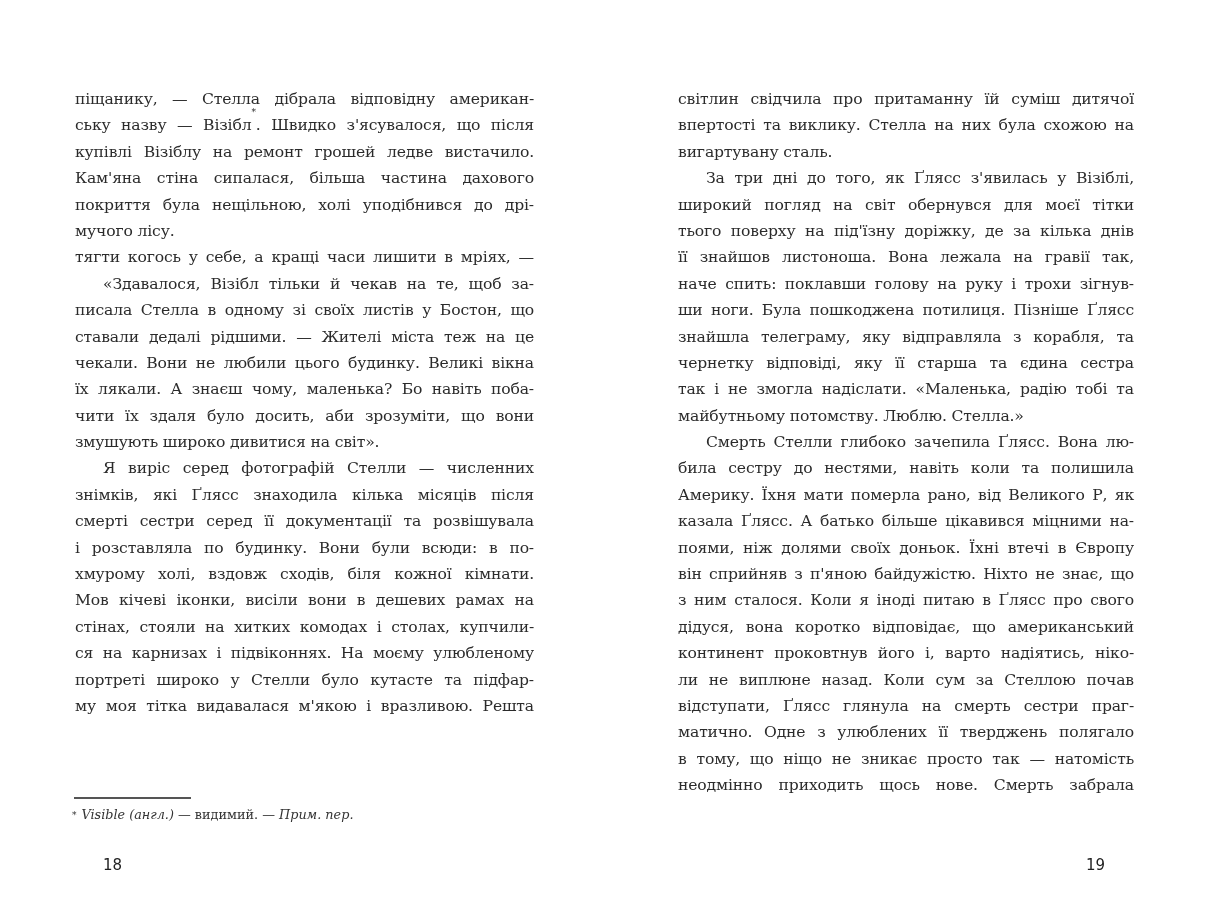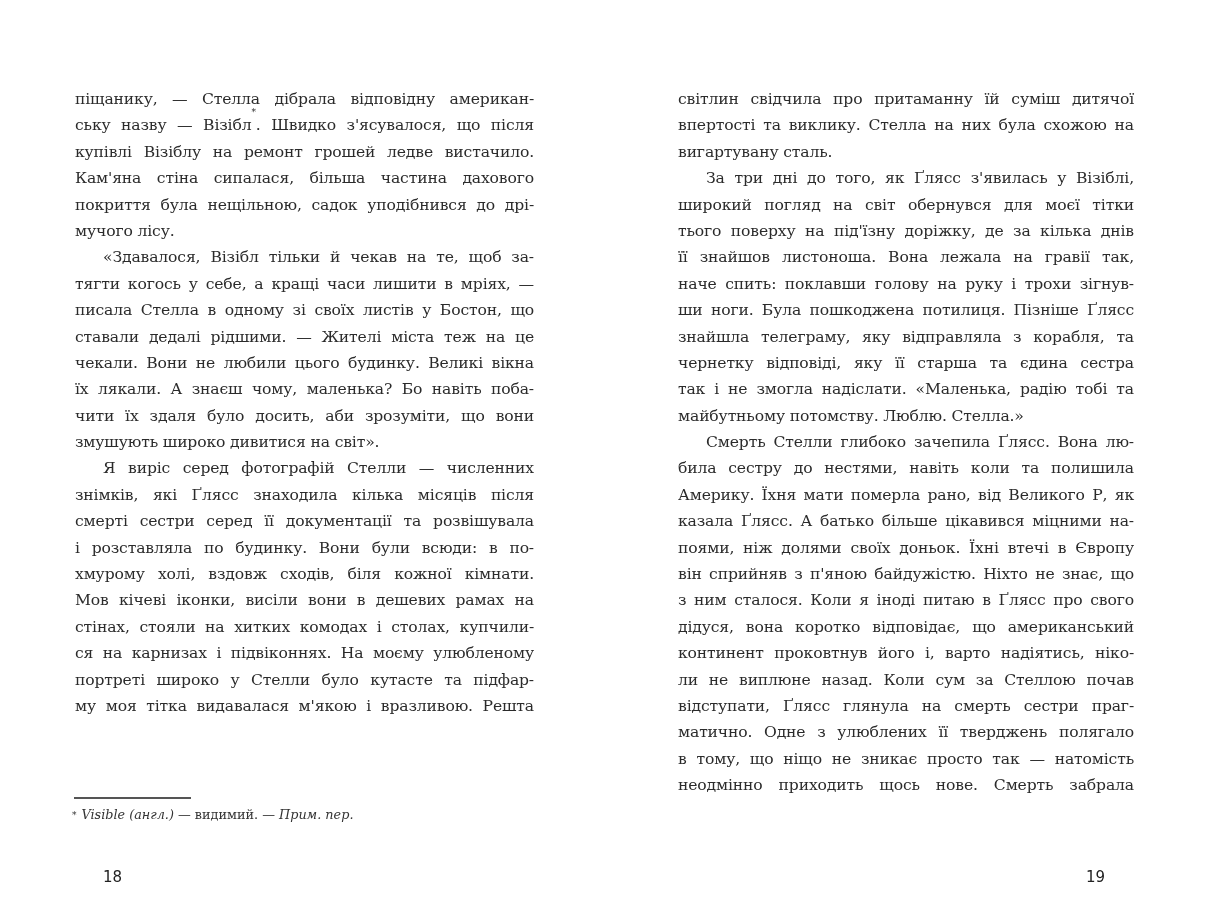--- a/index.html
+++ b/index.html
@@ -59,38 +59,37 @@
     vertical-align: top;
     margin-right: 5px;
   }
   .footnote .ital { font-style: italic; margin-top: 44px; }
   .page-number {
     position: absolute;
     top: 856px;
     font-family: "DejaVu Sans", "Liberation Sans", sans-serif;
     font-size: 15px;
     color: #222;
-    margin-top: 12px;
   }
   .pn-left { left: 103px; }
   .pn-right { left: 1086px; }
   sup.fnref { font-size: 9px; vertical-align: top; line-height: 0; }
 </style>
 </head>
 <body>
 
 <div class="page page-left" id="left-body">
     <span class="line">піщанику, — Стелла дібрала відповідну американ-</span>
     <span class="line">ську назву — Візібл<sup class="fnref">*</sup>. Швидко з'ясувалося, що після</span>
     <span class="line">купівлі Візіблу на ремонт грошей ледве вистачило.</span>
     <span class="line">Кам'яна стіна сипалася, більша частина дахового</span>
-    <span class="line">покриття була нещільною, садок уподібнився до дрі-</span>
+    <span class="line">покриття була нещільною, холі уподібнився до дрі-</span>
     <span class="line last">мучого лісу.</span>
+    <span class="line">тягти когось у себе, а кращі часи лишити в мріях, —</span>
     <span class="line indent">«Здавалося, Візібл тільки й чекав на те, щоб за-</span>
-    <span class="line">тягти когось у себе, а кращі часи лишити в мріях, —</span>
     <span class="line">писала Стелла в одному зі своїх листів у Бостон, що</span>
     <span class="line">ставали дедалі рідшими. — Жителі міста теж на це</span>
     <span class="line">чекали. Вони не любили цього будинку. Великі вікна</span>
     <span class="line">їх лякали. А знаєш чому, маленька? Бо навіть поба-</span>
     <span class="line">чити їх здаля було досить, аби зрозуміти, що вони</span>
     <span class="line last">змушують широко дивитися на світ».</span>
     <span class="line indent">Я виріс серед фотографій Стелли — численних</span>
     <span class="line">знімків, які Ґлясс знаходила кілька місяців після</span>
     <span class="line">смерті сестри серед її документації та розвішувала</span>
     <span class="line">і розставляла по будинку. Вони були всюди: в по-</span>

